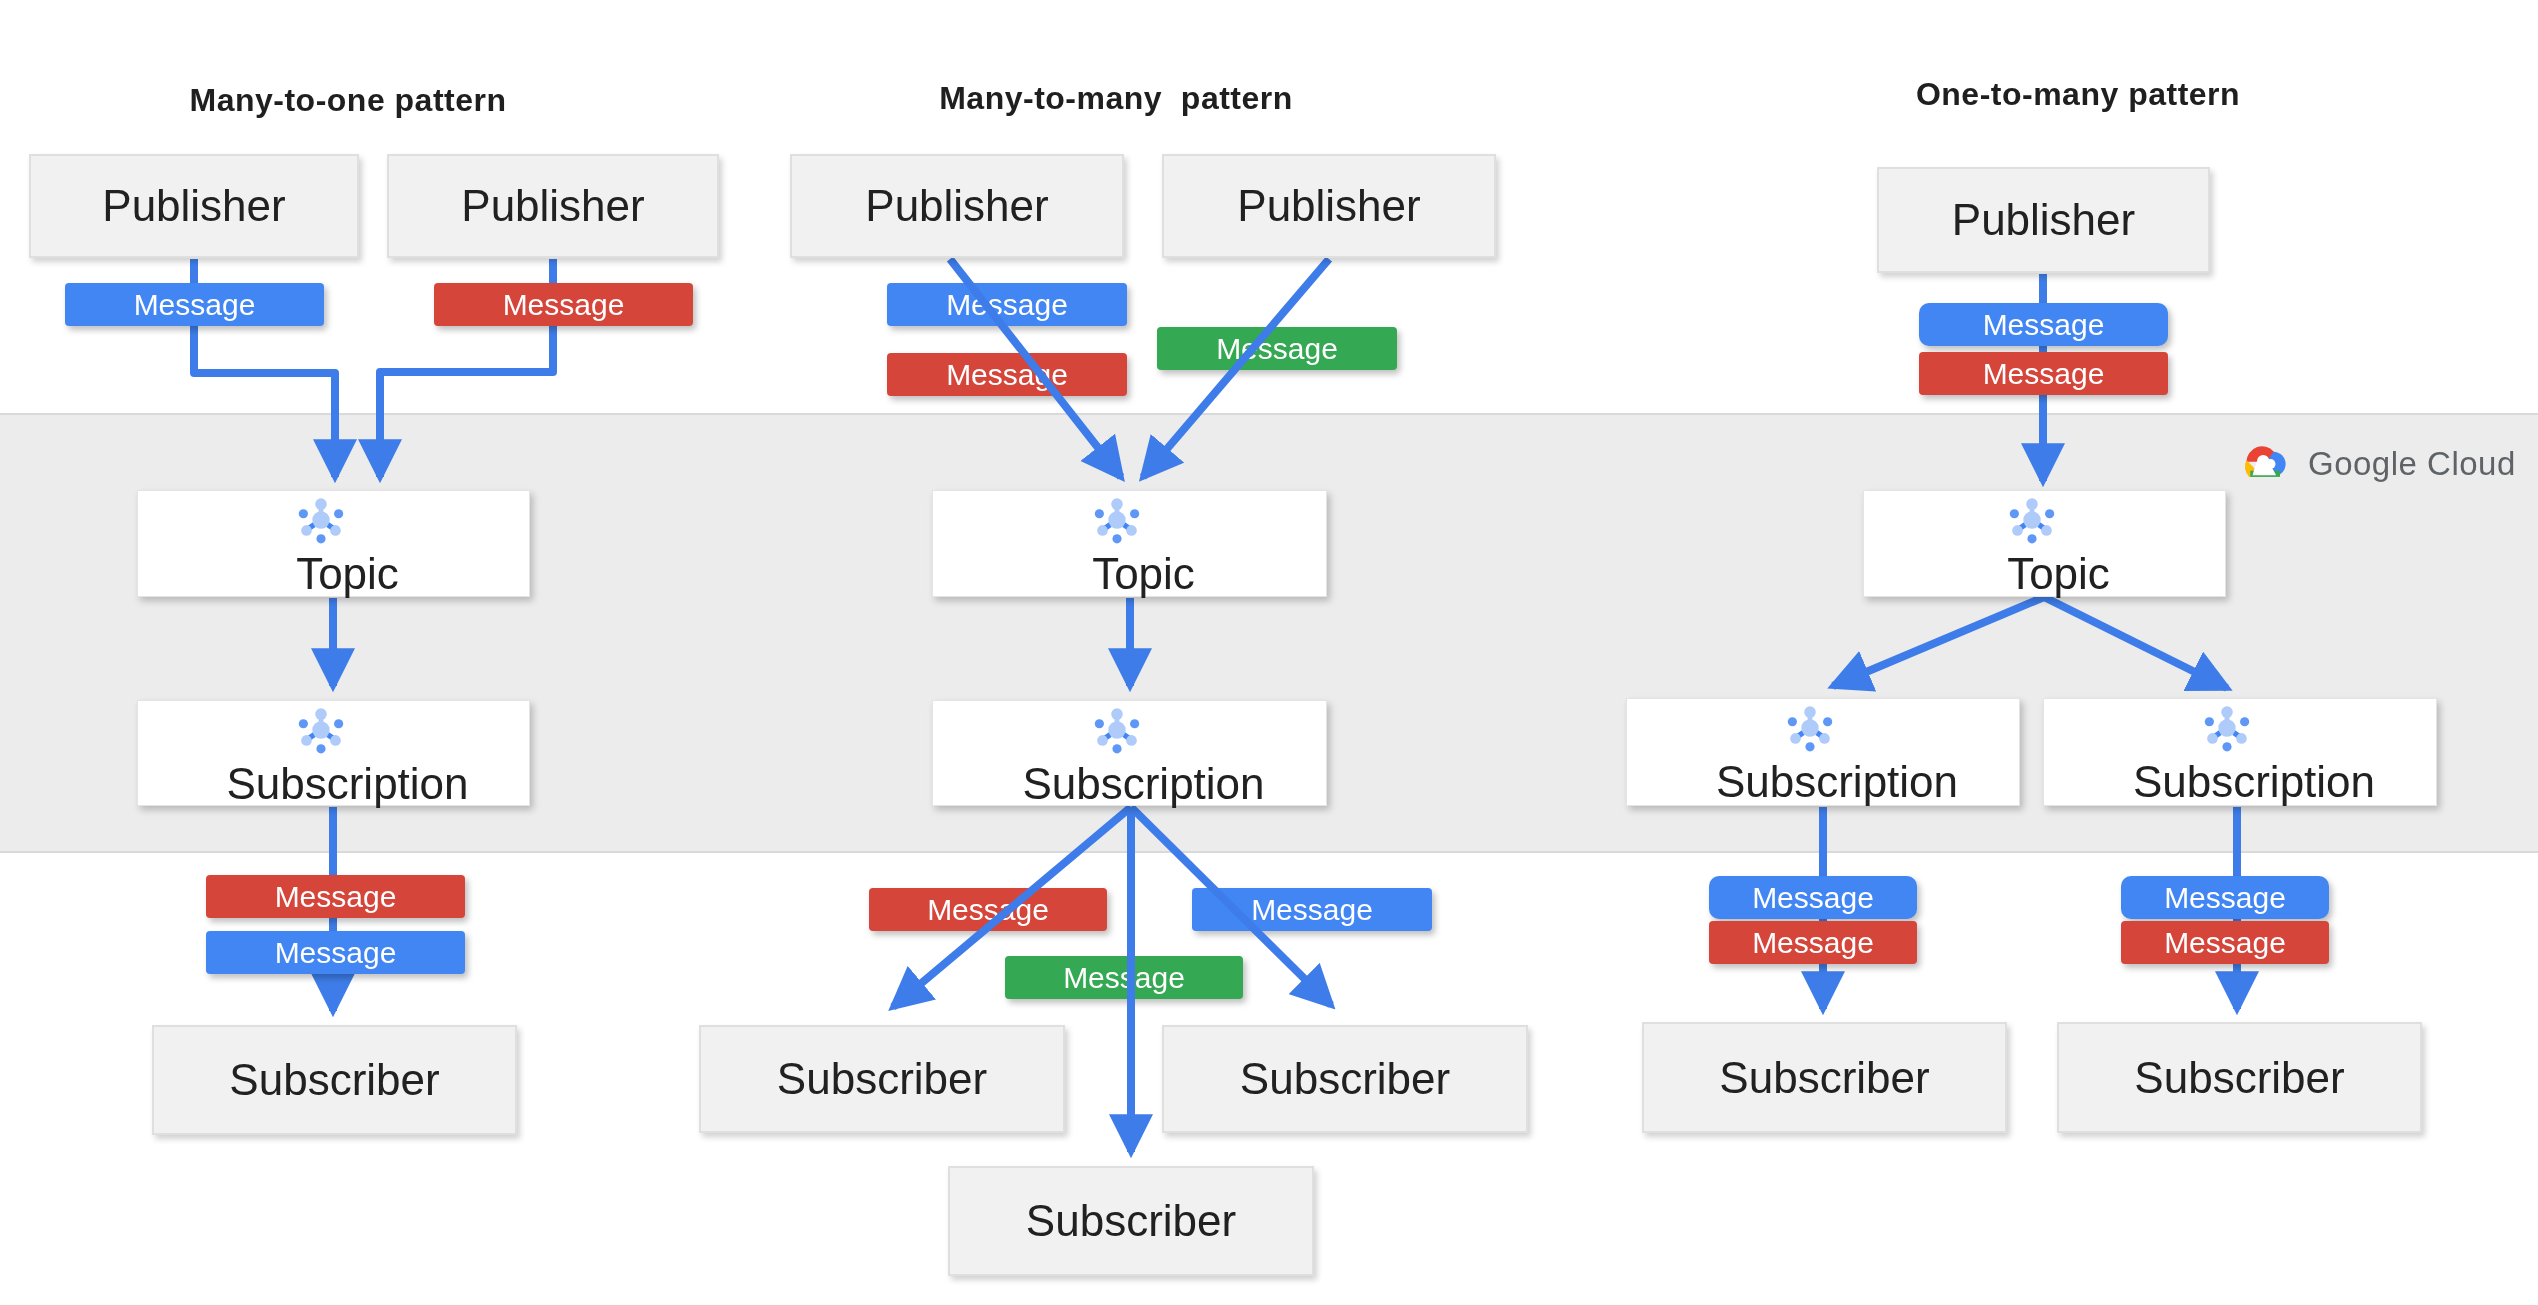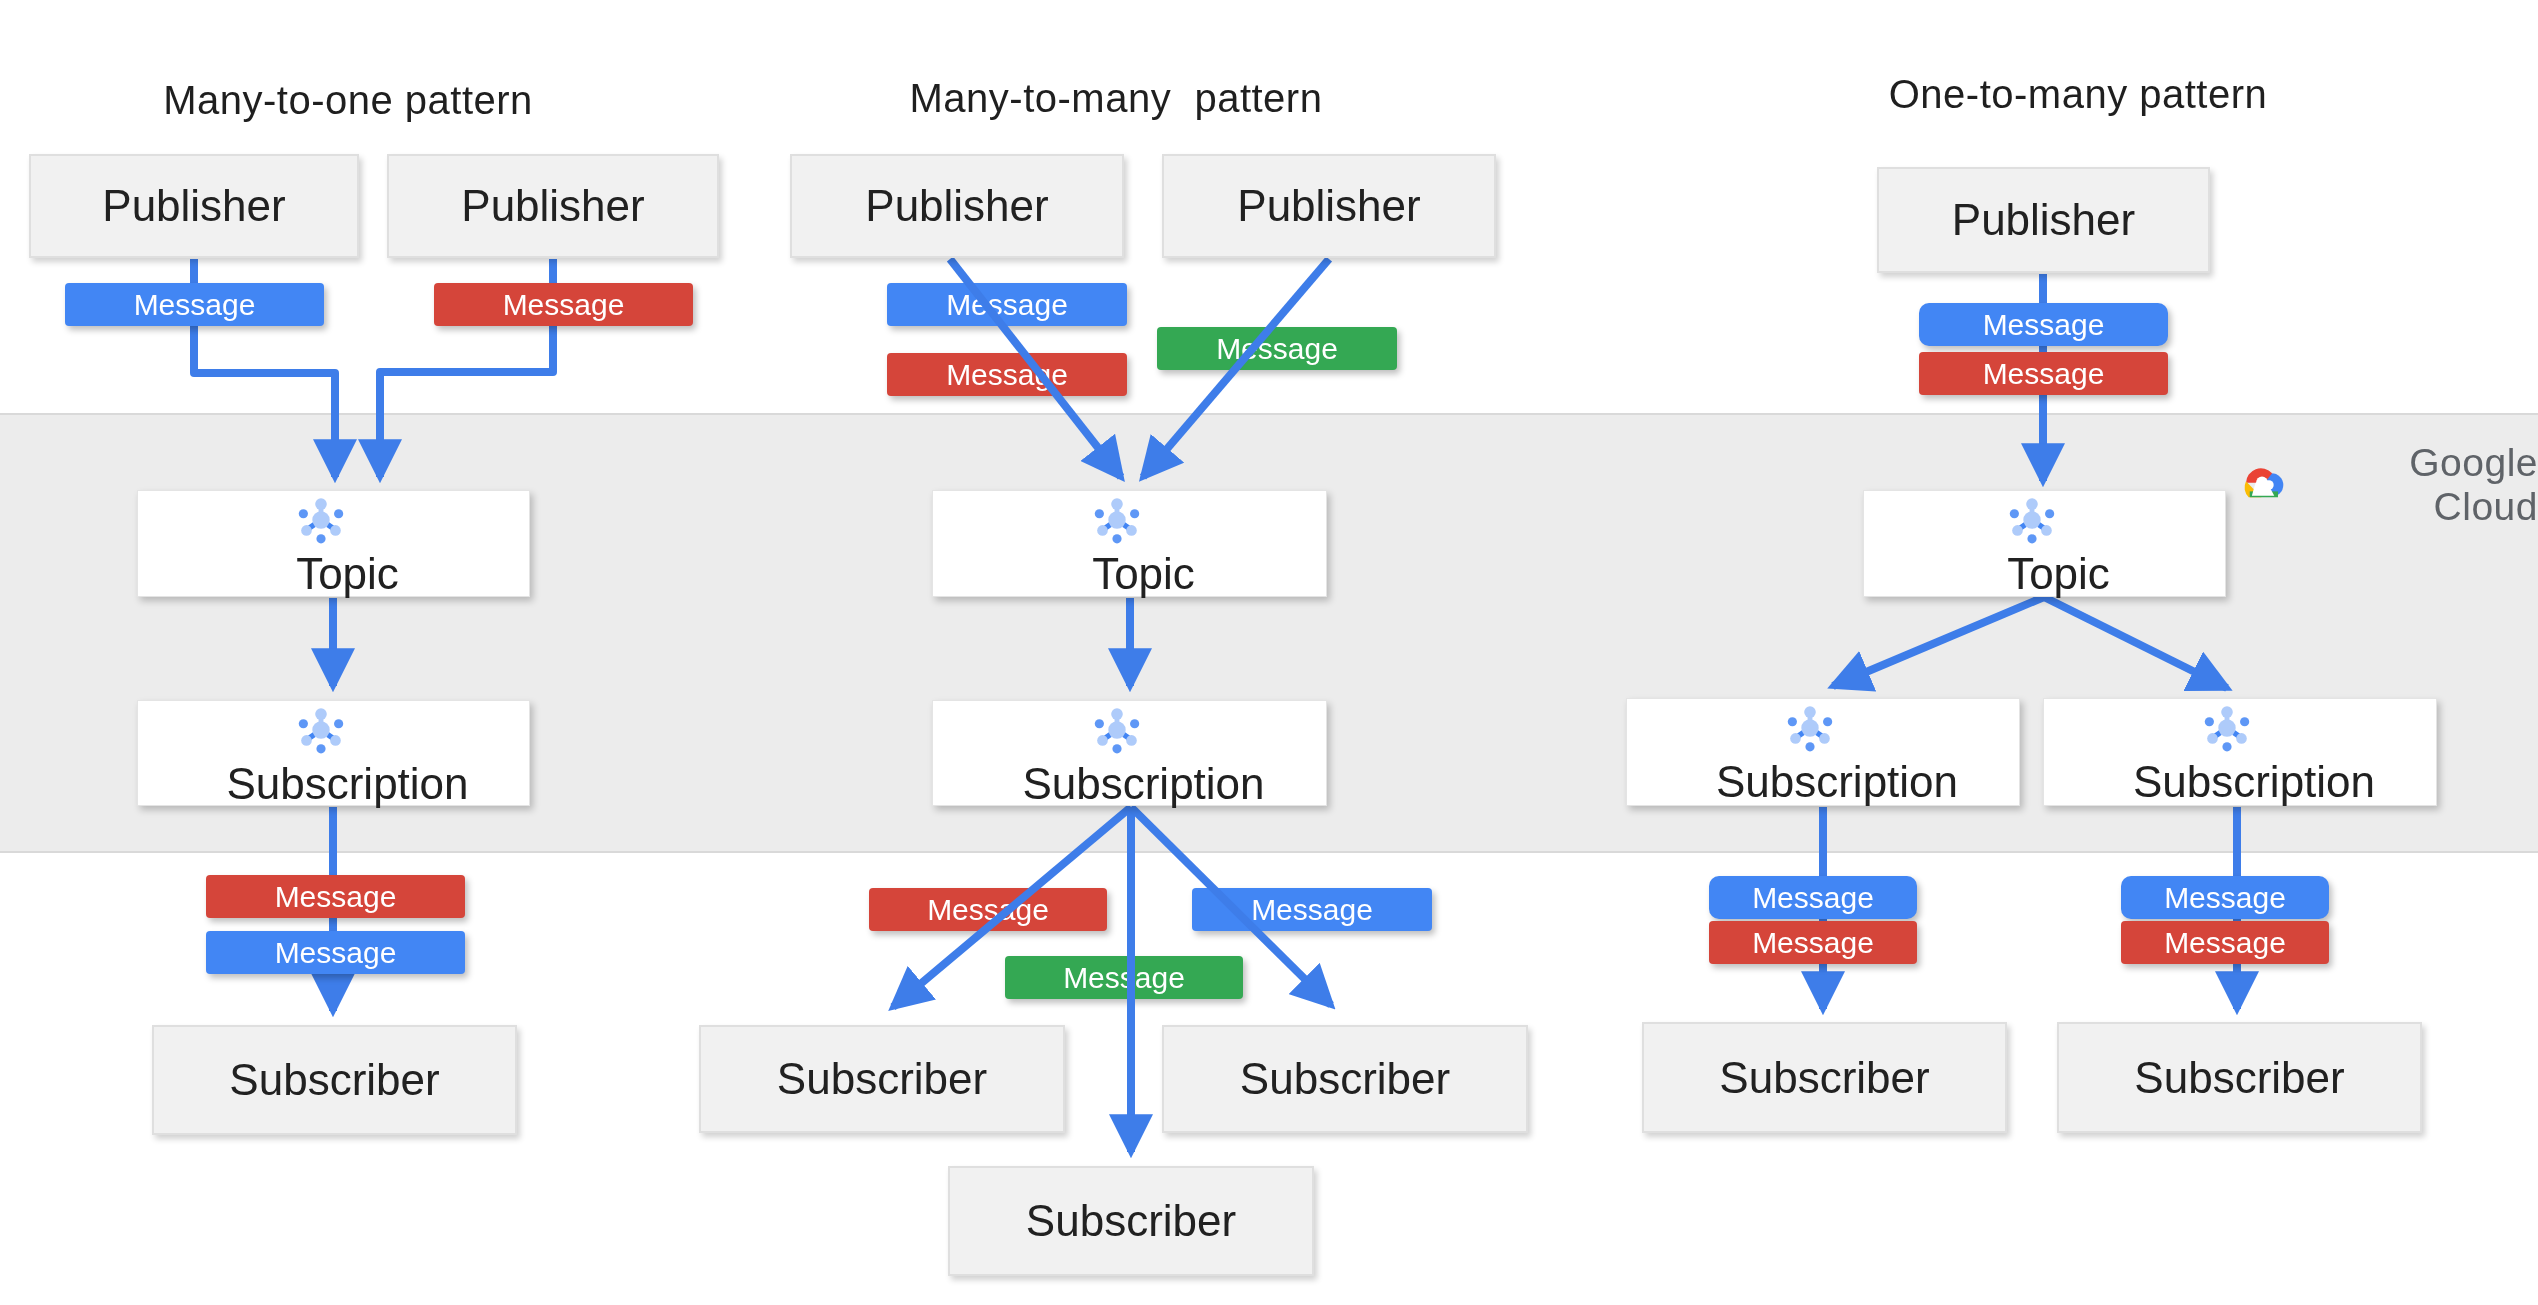--- a/index.html
+++ b/index.html
@@ -9,21 +9,21 @@
   }
   .band{
     position:absolute;left:0;top:413px;width:2538px;height:440px;
     background:var(--band-bg,#ececec);
     border-top:2px solid var(--band-border,#d9d9d9);
     border-bottom:2px solid var(--band-border,#d9d9d9);
     box-sizing:border-box;
   }
   .ptitle{
     position:absolute;height:48px;display:flex;align-items:center;justify-content:center;
-    font-size:40px;color:var(--title-text,#1f1f1f);white-space:pre;letter-spacing:0.5px;
+    font-size:32px;color:var(--title-text,#1f1f1f);white-space:pre;letter-spacing:0.5px;font-weight:bold;
   }
   .gbox{
     position:absolute;background:var(--box-bg,#f1f1f1);
     border:2px solid var(--box-border,#dfdfdf);
     box-shadow:3px 4px 6px rgba(0,0,0,0.18);
     display:flex;align-items:center;justify-content:center;
     font-size:44px;color:var(--label-text,#212121);box-sizing:border-box;
   }
   .node{
     position:absolute;background:var(--node-bg,#ffffff);
@@ -44,21 +44,21 @@
   .badge.c-blue{background:var(--blue,#4286f4);}
   .badge.c-red{background:var(--red,#d5453a);}
   .badge.c-green{background:var(--green,#34a853);}
   .badge.r10{border-radius:10px;}
   svg.arrows{position:absolute;left:0;top:0;width:2538px;height:1305px;pointer-events:none;}
   svg.arrows path{fill:none;stroke:var(--arrow,#3e7de9);stroke-width:8;stroke-linejoin:round;}
   .logo{
     position:absolute;left:2238px;top:441px;display:flex;align-items:center;gap:14px;
   }
   .logo .gicon{width:56px;height:46px;}
-  .logo .gtext{font-size:39px;color:var(--logo-text,#5f6368);letter-spacing:0.5px;text-align:right;}
+  .logo .gtext{font-size:33px;color:var(--logo-text,#5f6368);letter-spacing:0.5px;text-align:right;}
   .z-badges{position:absolute;left:0;top:0;width:0;height:0;}
   .hidden-defs{position:absolute;width:0;height:0;overflow:hidden;}
 </style>
 </head>
 <body>
 
 <svg class="hidden-defs" aria-hidden="true">
   <defs>
     <symbol id="pubsub-icon" viewBox="0 0 24 24">
       <line x1="12" y1="12" x2="12" y2="6" stroke="#AECBFA" stroke-width="2"></line>

